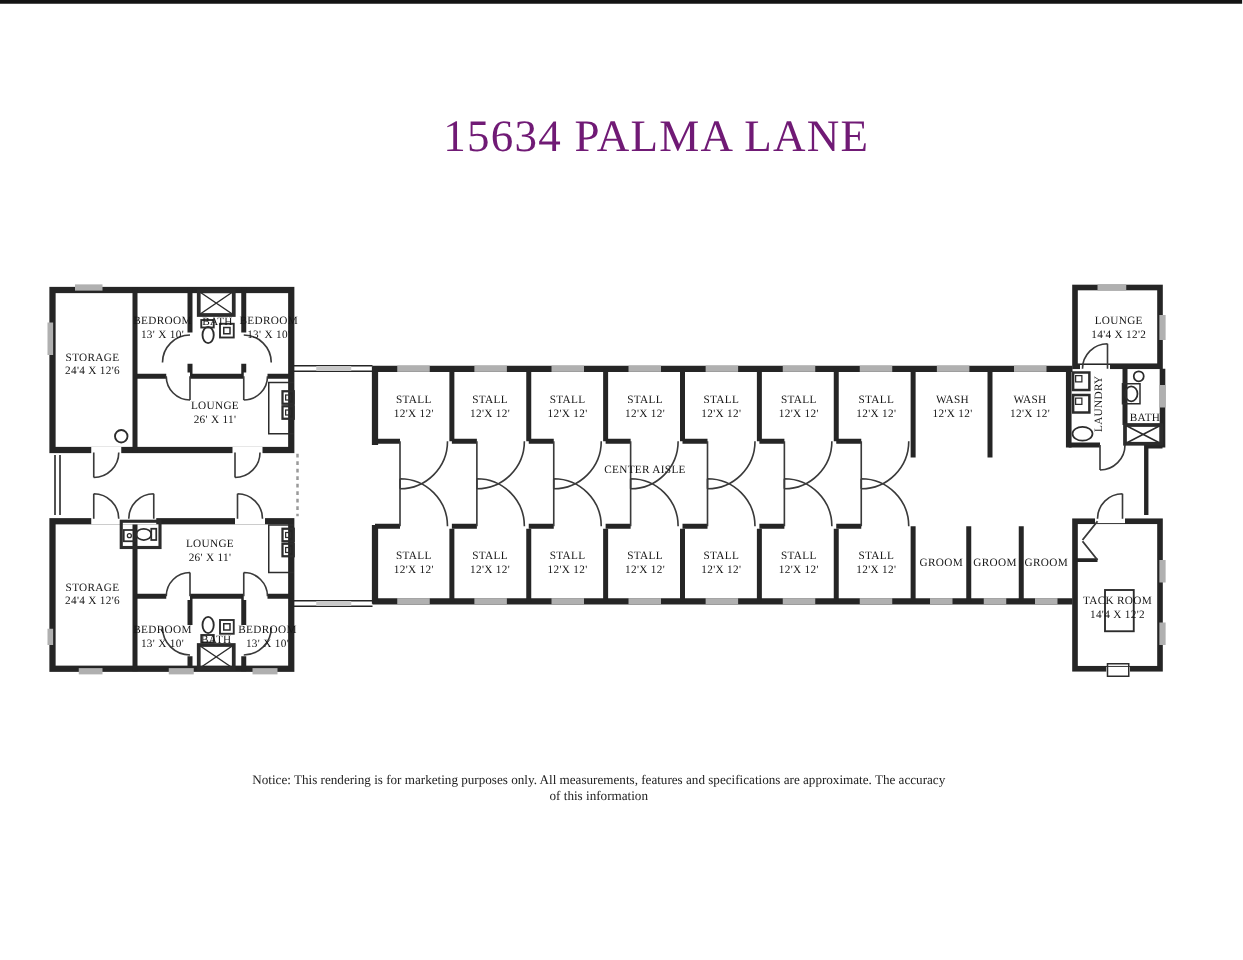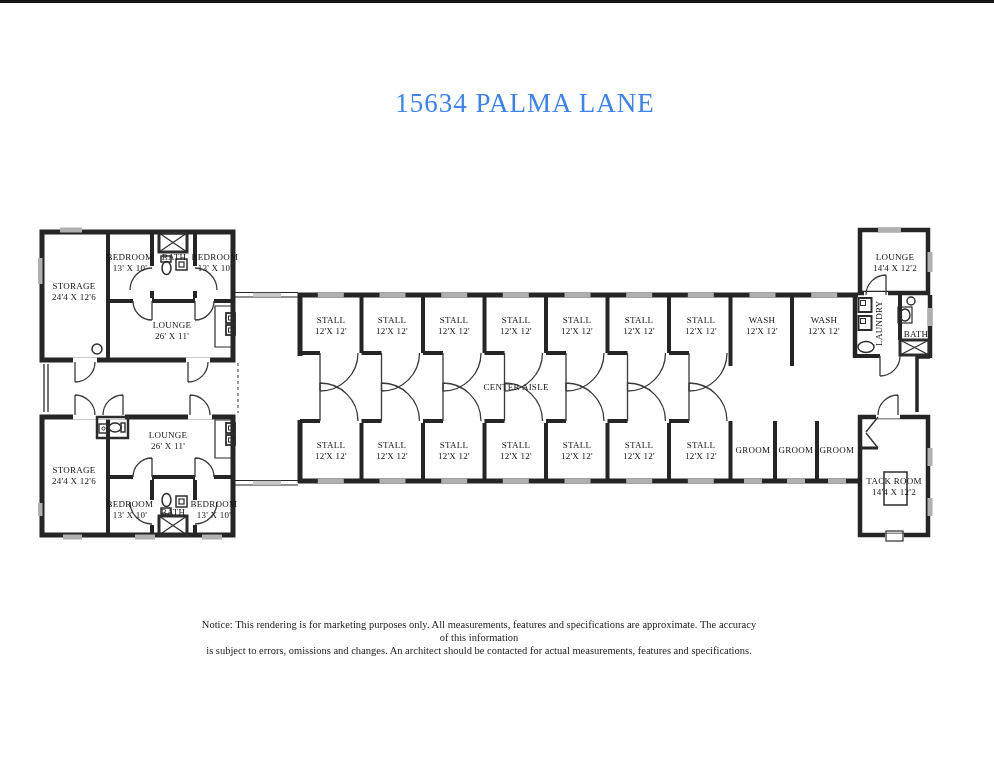--- a/index.html
+++ b/index.html
@@ -1,20 +1,20 @@
 <!DOCTYPE html>
 <html><head>
 <meta charset="utf-8">
 <style>
   html,body{margin:0;padding:0;background:#fff;}
   #page{position:relative;width:994px;height:768px;background:#fff;overflow:hidden;
         font-family:"Liberation Serif", "DejaVu Serif", serif;color:#1b1b1b;}
   #topline{position:absolute;left:0;top:0;width:994px;height:3px;background:#141414;}
   #title{position:absolute;left:525px;top:88px;transform:translateX(-50%);
-         font-size:27px;letter-spacing:1px;color:#3b82f6;white-space:nowrap;}
+         font-size:36px;letter-spacing:1px;color:#701a75;white-space:nowrap;}
   svg{position:absolute;left:0;top:0;}
   .lbl{position:absolute;transform:translate(-50%,-50%);text-align:center;
        font-size:9px;line-height:10.5px;letter-spacing:.25px;color:#161616;white-space:nowrap;}
   .lbl .nm{display:block;}
   .lbl .dm{display:block;}
   .vert{transform:translate(-50%,-50%) rotate(-90deg);}
   #disclaimer{position:absolute;left:479px;top:618px;transform:translateX(-50%);
               width:560px;text-align:center;font-size:10.5px;line-height:13px;color:#222;}
 </style>
 </head>
@@ -319,21 +319,21 @@
     </div>
   <div class="lbl" style="left:762px;top:325px">
       <span class="nm">WASH</span>
       <span class="dm">12'X 12'</span>
     </div>
   <div class="lbl" style="left:824px;top:325px">
       <span class="nm">WASH</span>
       <span class="dm">12'X 12'</span>
     </div>
 
-  <div class="lbl" style="left:516px;top:387px">
+  <div class="lbl" style="left:516px;top:376px">
       <span class="nm">CENTER AISLE</span>
     </div>
 
   <div class="lbl" style="left:331px;top:450px">
       <span class="nm">STALL</span>
       <span class="dm">12'X 12'</span>
     </div>
   <div class="lbl" style="left:392px;top:450px">
       <span class="nm">STALL</span>
       <span class="dm">12'X 12'</span>
@@ -378,15 +378,14 @@
   <div class="lbl" style="left:916px;top:334px">
       <span class="nm">BATH</span>
     </div>
   <div class="lbl" style="left:894px;top:486px">
       <span class="nm">TACK ROOM</span>
       <span class="dm">14'4 X 12'2</span>
     </div>
 
   <div id="disclaimer">
     <div>Notice: This rendering is for marketing purposes only. All measurements, features and specifications are approximate. The accuracy of this information</div>
-    <div>is subject to errors, omissions and changes. An architect should be contacted for actual measurements, features and specifications.</div>
   </div>
 </div>
 
 </body></html>

